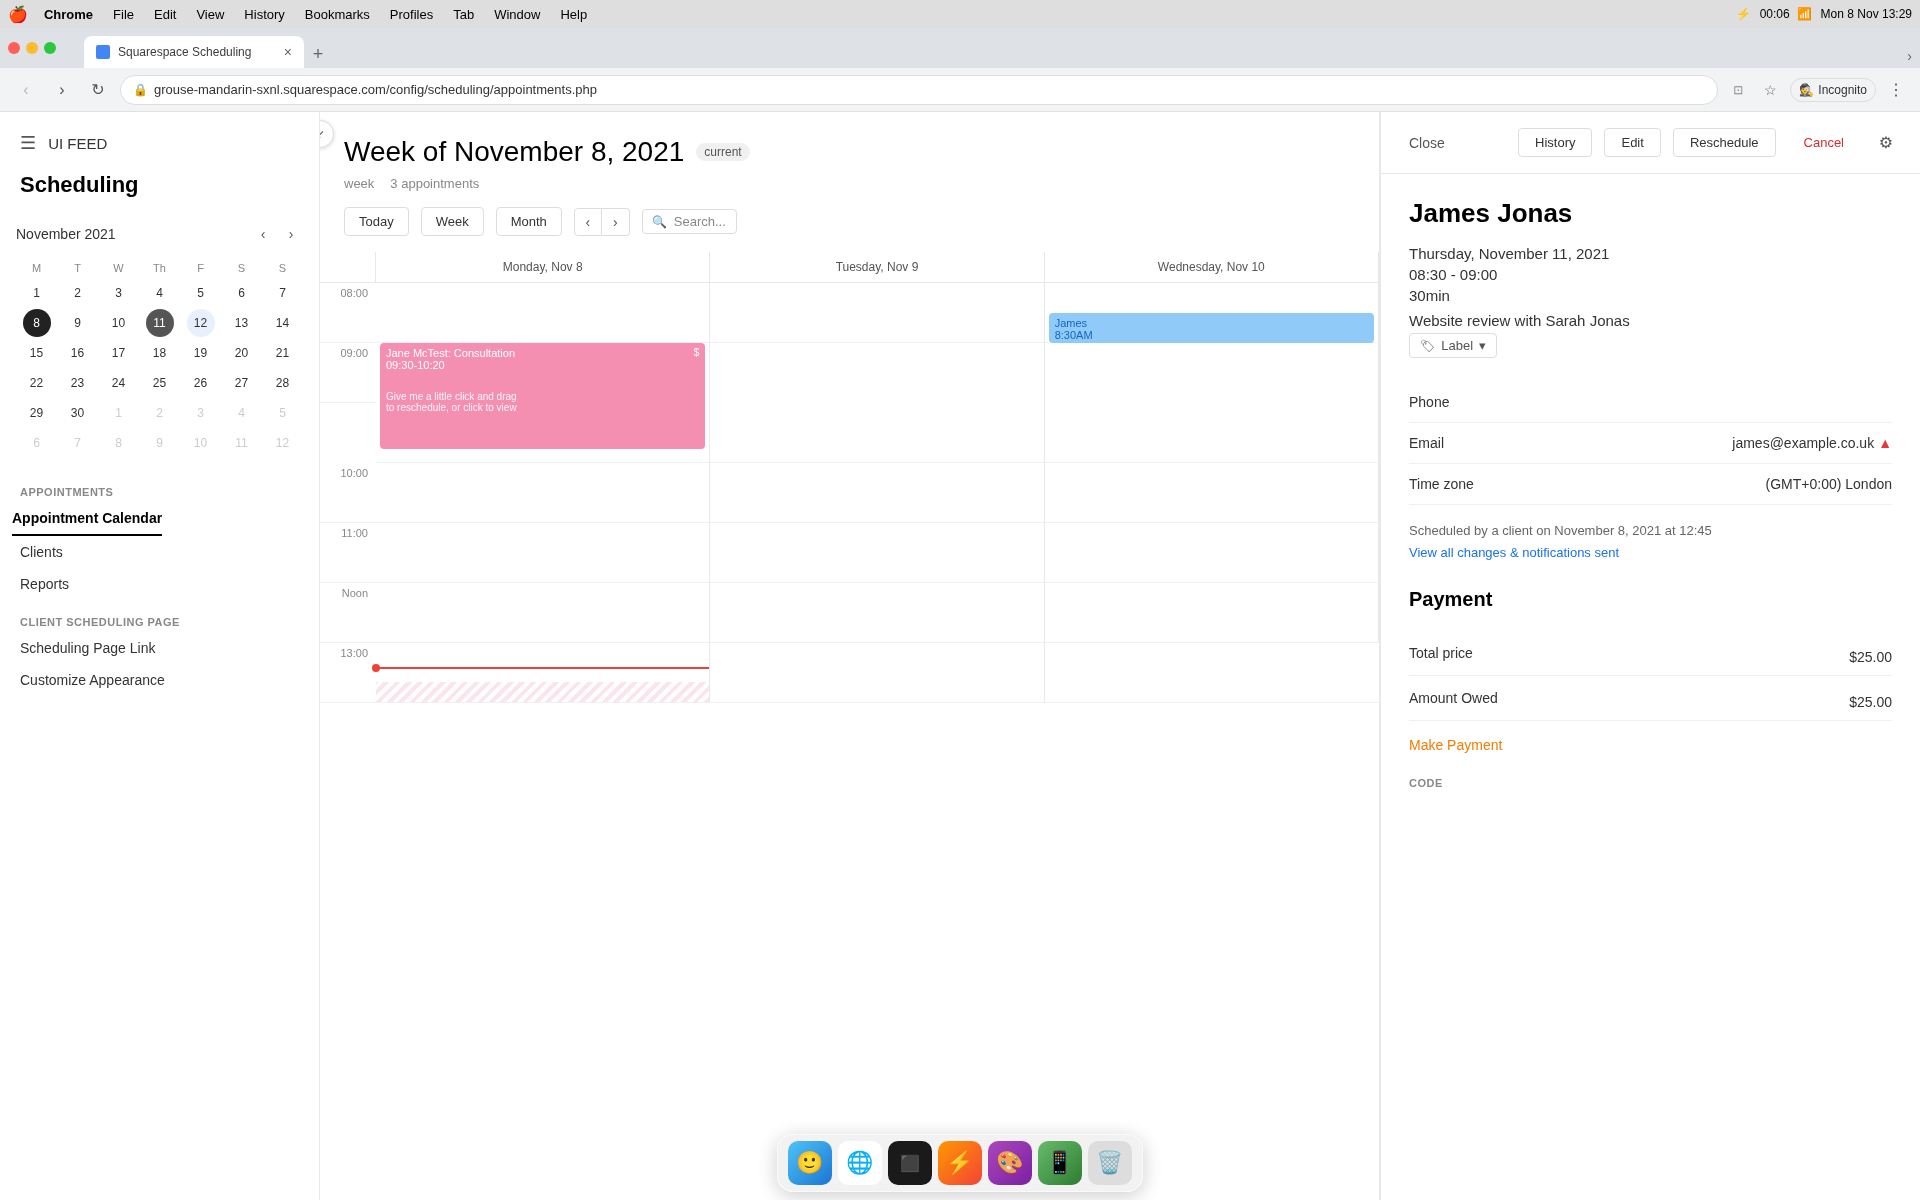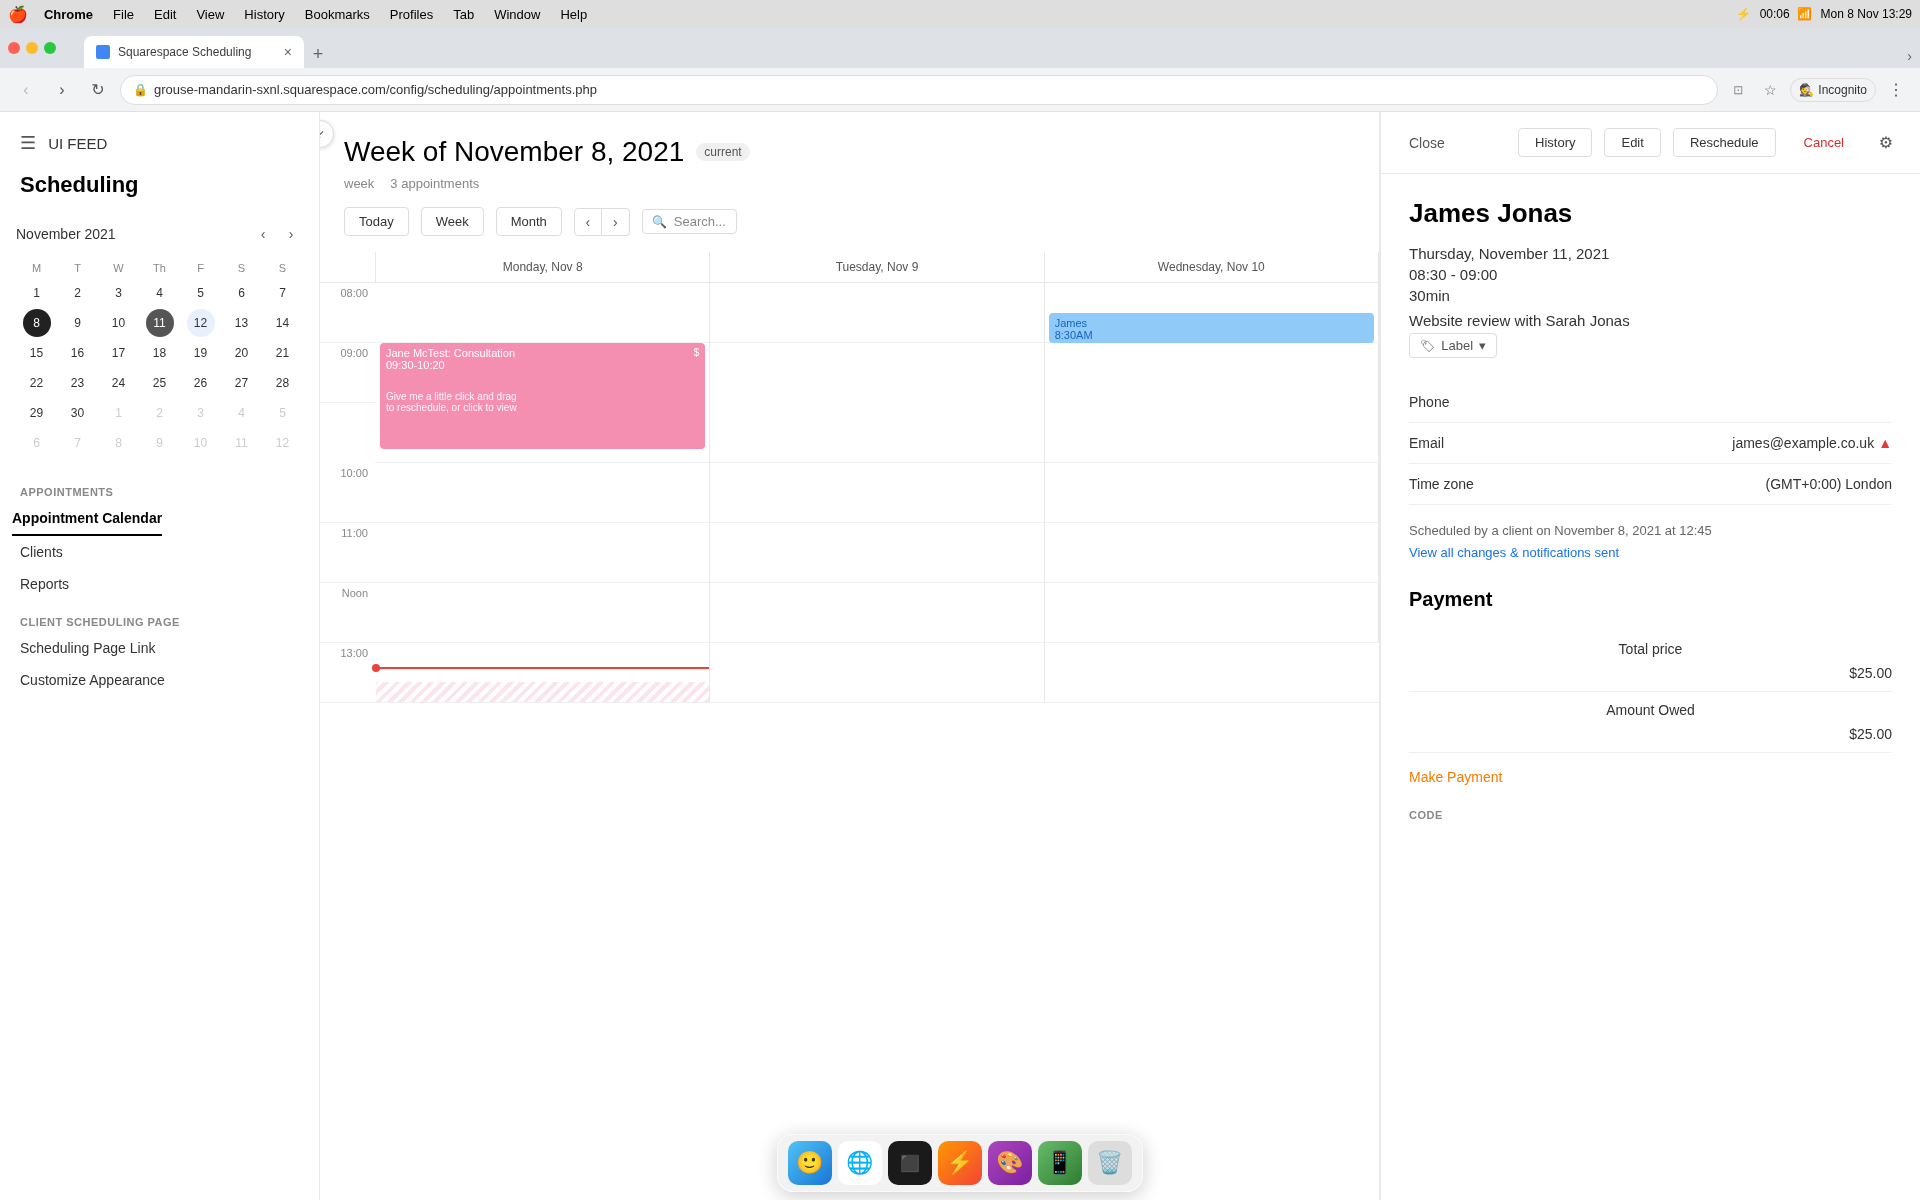--- a/index.html
+++ b/index.html
@@ -224,21 +224,21 @@
     .rp-field-label { font-size: 14px; color: #333; min-width: 100px; }
     .rp-field-value { font-size: 14px; color: #333; margin-left: auto; text-align: right; }
     .rp-field-value.email-val { color: #333; }
     .rp-field-value.timezone-val { color: #333; }
     .email-warning { color: #e53935; margin-left: 4px; }
 
     .rp-meta { font-size: 13px; color: #666; margin-top: 16px; line-height: 1.5; }
     .rp-meta-link { color: #1a73e8; text-decoration: none; cursor: pointer; display: block; font-size: 13px; margin-top: 4px; }
 
     .rp-section-title { font-size: 20px; font-weight: 600; color: #000; margin-top: 28px; margin-bottom: 20px; }
-    .rp-payment-field { display: flex; align-items: center; padding: 10px 0; border-bottom: 1px solid #f0f0f0; flex-direction: column; }
+    .rp-payment-field { display: flex; align-items: center; padding: 10px 0; border-bottom: 1px solid #f0f0f0; }
     .rp-payment-label { font-size: 14px; color: #333; }
     .rp-payment-value { font-size: 14px; color: #333; margin-left: auto; margin-top: 8px; }
 
     .rp-make-payment { color: #f57c00; font-size: 14px; cursor: pointer; text-decoration: none; display: block; margin-top: 16px; }
 
     .rp-code-section { margin-top: 24px; }
     .rp-code-label { font-size: 11px; font-weight: 600; color: #888; text-transform: uppercase; letter-spacing: 0.5px; }
 
     
     .dock {

